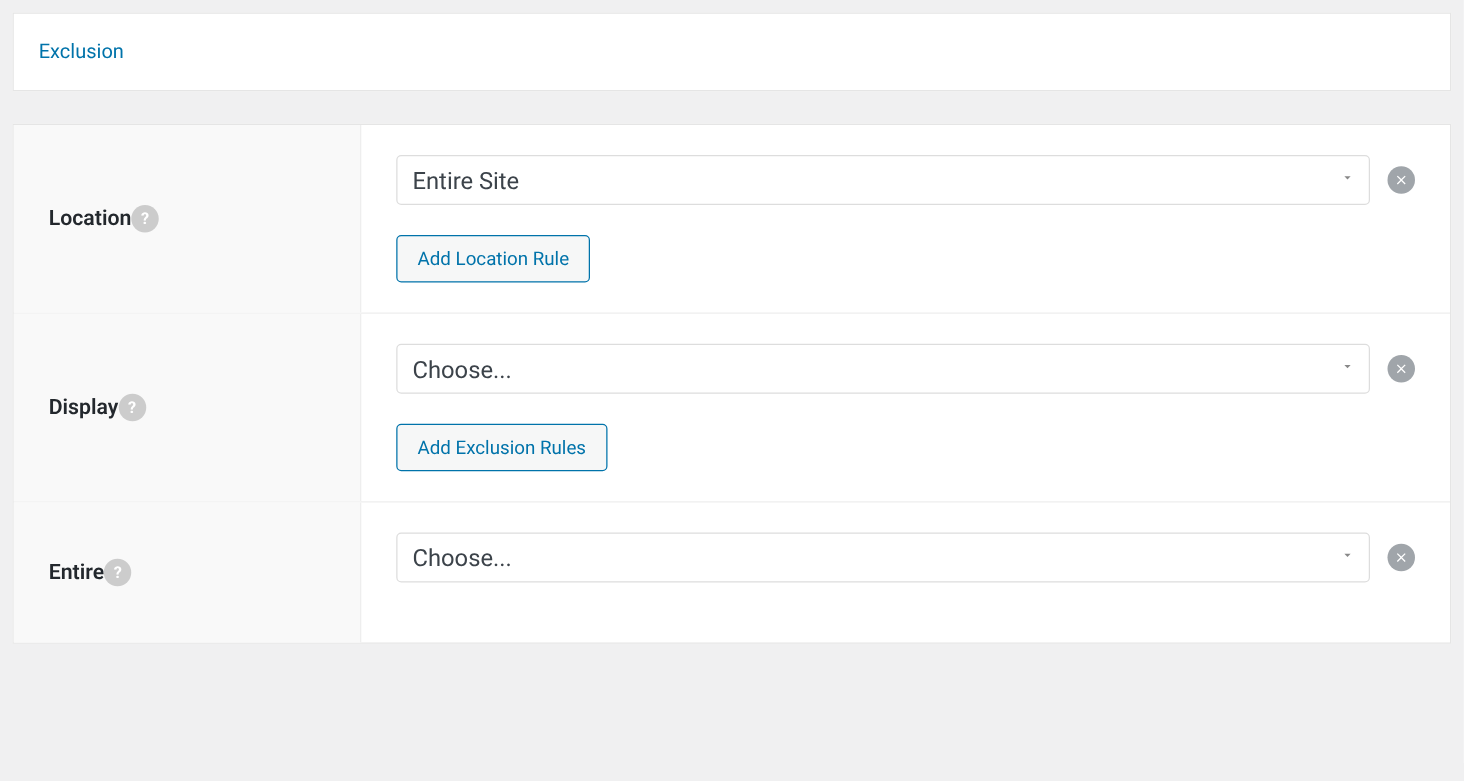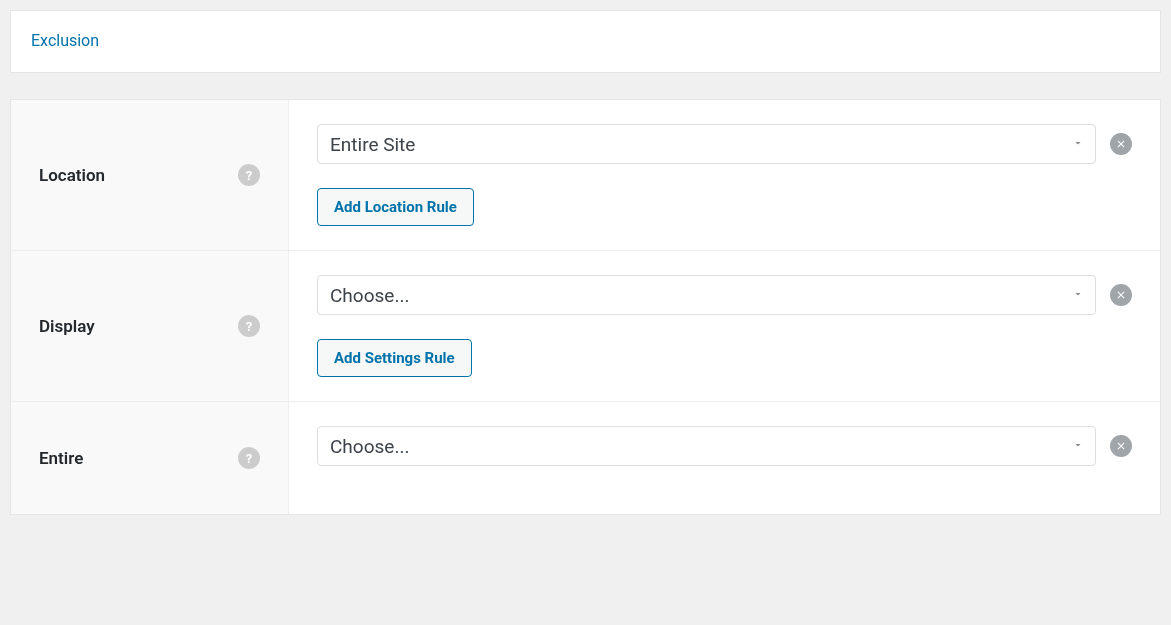--- a/index.html
+++ b/index.html
@@ -48,21 +48,21 @@
       border-bottom: none;
     }
     .rule-label-cell {
       width: 278px;
       flex-shrink: 0;
       background: #f9f9f9;
       border-right: 1px solid #eee;
       padding: 28px;
       display: flex;
       align-items: center;
-      justify-content: space-between;
+      justify-content: flex-start;
     }
     .rule-label {
       font-weight: 600;
       font-size: 17px;
       color: #23282d;
     }
     .help-icon {
       width: 22px;
       height: 22px;
       border-radius: 50%;
@@ -134,21 +134,20 @@
     .add-rule-btn {
       display: inline-block;
       padding: 9px 16px;
       border: 1px solid #0073aa;
       border-radius: 4px;
       background: #f6f7f7;
       color: #0073aa;
       font-size: 15px;
       cursor: pointer;
       font-family: inherit;
-      font-weight: bold;
     }
   </style>
 </head>
 <body>
 
 <div class="tabs-container">
   <div class="tabs">
     <div class="tab">Exclusion</div>
   </div>
 </div>
@@ -194,21 +193,21 @@
                 <path d="M7 10l5 5 5-5z"></path>
               </svg>
           </span>
         </div>
         <span class="remove-icon">
           <svg viewBox="0 0 24 24">
               <path d="M19 6.41L17.59 5 12 10.59 6.41 5 5 6.41 10.59 12 5 17.59 6.41 19 12 13.41 17.59 19 19 17.59 13.41 12z"></path>
             </svg>
         </span>
       </div>
-      <button class="add-rule-btn">Add Settings Rule</button>
+      <button class="add-rule-btn">Add Exclusion Rules</button>
     </div>
   </div>
 
   <div class="rule-row">
     <div class="rule-label-cell">
       <span class="rule-label">Entire</span>
       <span class="help-icon">?</span>
     </div>
     <div class="rule-content-cell">
       <div class="select-row">

